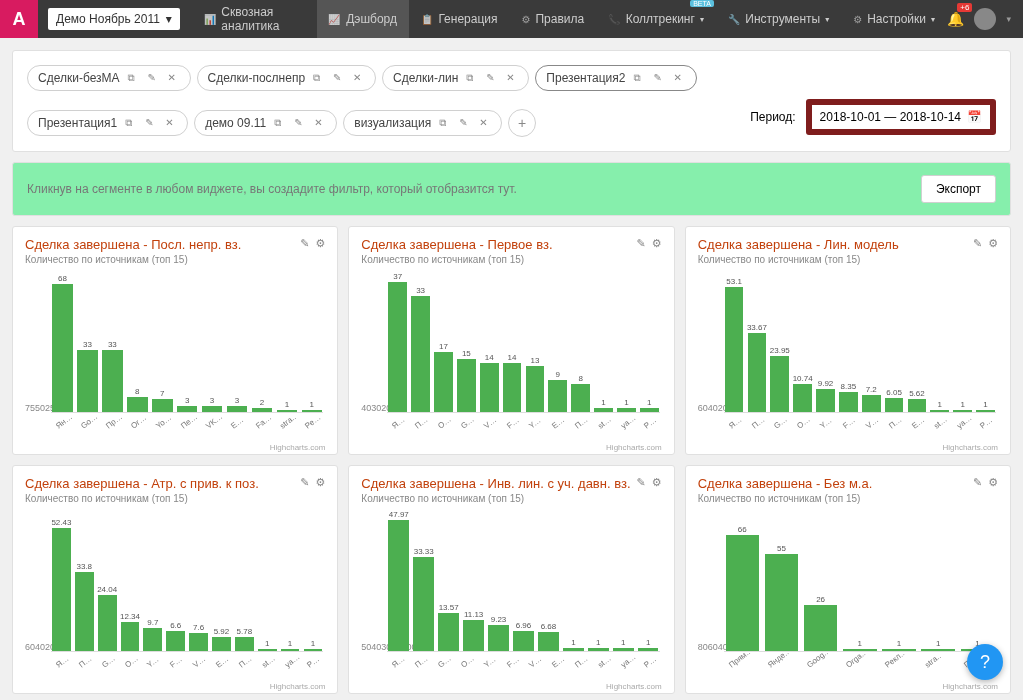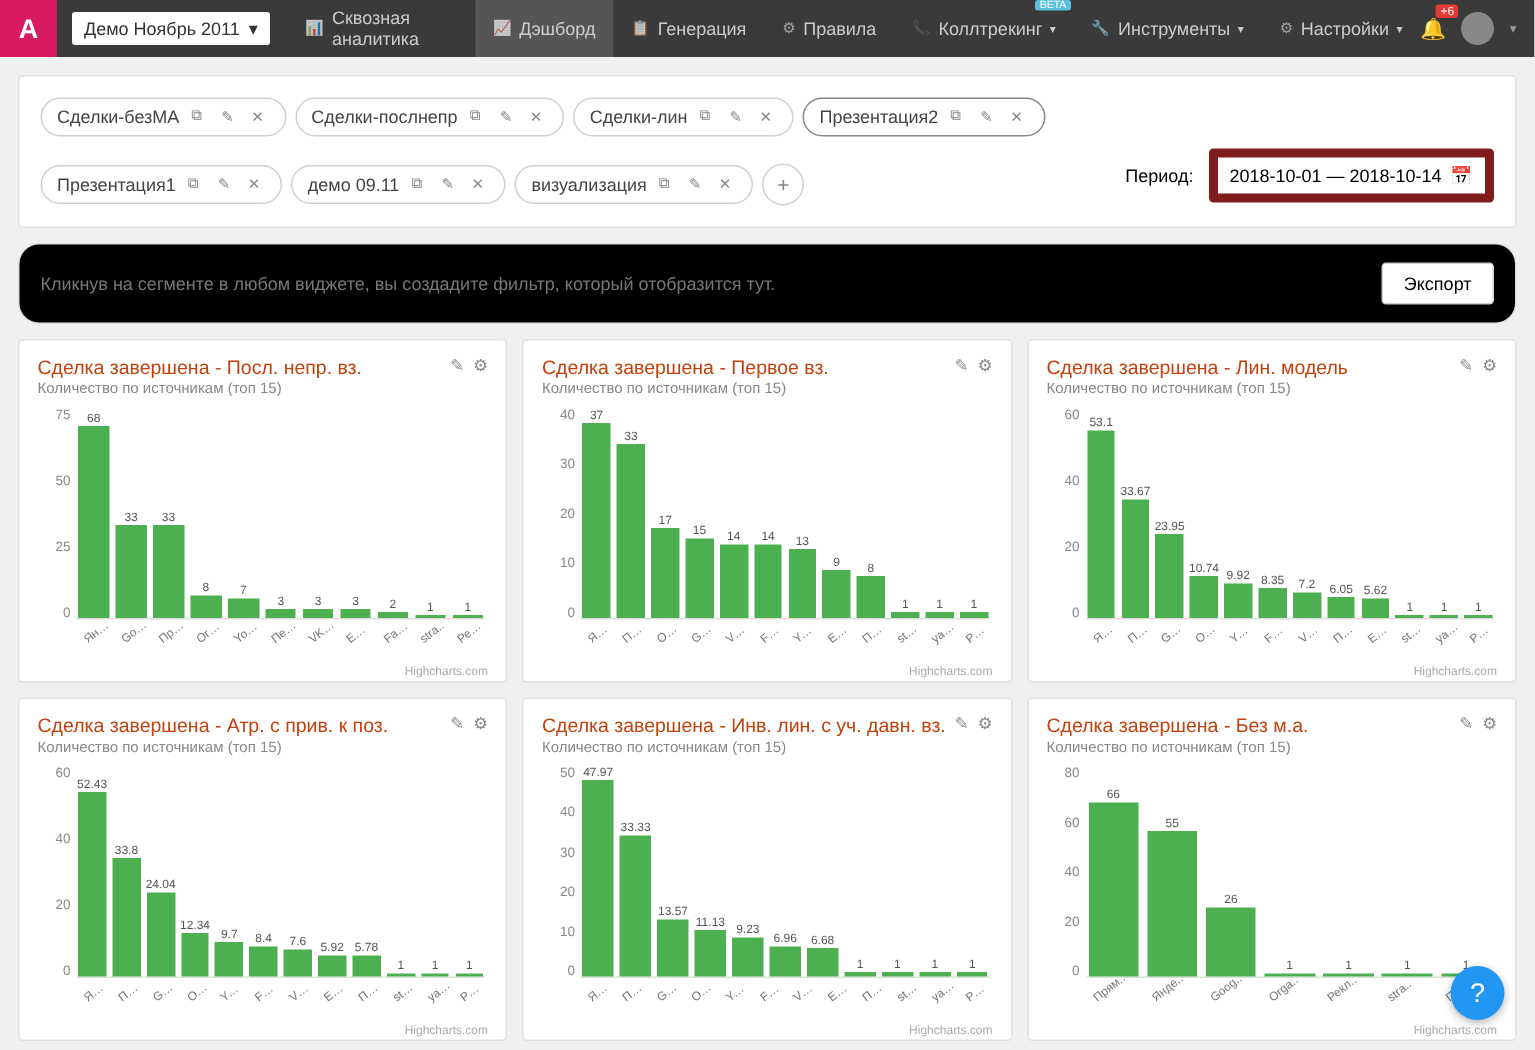--- a/index.html
+++ b/index.html
@@ -21,31 +21,31 @@
 .content { padding: 12px; }
 .tabs-panel { background: #fff; border: 1px solid #e0e0e0; border-radius: 3px; padding: 14px; position: relative; }
 .tab-row { display: flex; flex-wrap: wrap; gap: 6px; align-items: center; }
 .tab-pill { border: 1px solid #d0d0d0; border-radius: 16px; padding: 5px 10px; display: flex; align-items: center; gap: 8px; font-size: 12px; color: #444; }
 .tab-pill.active { border-color: #888; }
 .pill-icon { width: 12px; height: 12px; color: #888; cursor: pointer; font-size: 10px; }
 .add-pill { width: 28px; height: 28px; border: 1px solid #d0d0d0; border-radius: 50%; display: flex; align-items: center; justify-content: center; color: #888; font-size: 14px; }
 .period-wrap { position: absolute; right: 14px; top: 48px; display: flex; align-items: center; gap: 10px; font-size: 12px; }
 .period-input { border: 6px solid #7f1d1d; border-radius: 3px; padding: 5px 8px; display: flex; align-items: center; gap: 6px; }
 
-.filter-bar { background: #000000; border: 1px solid #e0e0e0; border-radius: 14px; padding: 12px 14px; margin-top: 10px; display: flex; justify-content: space-between; align-items: center; font-size: 12px; color: #777; }
+.filter-bar { background: #86efac; border: 1px solid #e0e0e0; border-radius: 3px; padding: 12px 14px; margin-top: 10px; display: flex; justify-content: space-between; align-items: center; font-size: 12px; color: #777; }
 .export-btn { border: 1px solid #d0d0d0; border-radius: 3px; padding: 6px 14px; background: #fff; font-size: 12px; cursor: pointer; }
 
 .grid { display: grid; grid-template-columns: 1fr 1fr 1fr; gap: 10px; margin-top: 10px; }
 .widget { background: #fff; border: 1px solid #e0e0e0; border-radius: 3px; padding: 10px 12px 2px; }
 .widget-head { display: flex; justify-content: space-between; align-items: flex-start; }
 .widget-title { font-size: 13px; color: #c2410c; }
 .widget-sub { font-size: 10px; color: #888; margin-top: 2px; }
 .widget-actions { display: flex; gap: 6px; color: #888; font-size: 11px; }
 .chart { position: relative; height: 170px; margin-top: 6px; }
-.y-axis { position: absolute; left: 0; top: 0; bottom: 28px; width: 22px; display: flex; flex-direction: column; justify-content: space-between; align-items: flex-end; font-size: 9px; color: #888; }
+.y-axis { position: absolute; left: 0; top: 0; bottom: 28px; width: 22px; display: flex; justify-content: space-between; align-items: flex-end; font-size: 9px; color: #888; }
 .bars { position: absolute; left: 26px; right: 2px; top: 0; bottom: 28px; display: flex; align-items: center; gap: 2px; border-bottom: 1px solid #ddd; }
 .bar-col { flex: 1; display: flex; flex-direction: column; align-items: center; justify-content: flex-end; height: 100%; }
 .bar-label { font-size: 8px; color: #555; margin-bottom: 1px; }
 .bar { width: 90%; background: #4caf50; }
 .x-labels { position: absolute; left: 26px; right: 2px; bottom: 6px; display: flex; gap: 2px; }
 .x-label { flex: 1; font-size: 8px; color: #777; transform: rotate(-38deg); transform-origin: top left; white-space: nowrap; overflow: hidden; text-overflow: ellipsis; padding-left: 4px; }
 .credits { text-align: right; font-size: 8px; color: #aaa; margin-top: 2px; }
 
 .help-fab { position: fixed; right: 20px; bottom: 20px; width: 36px; height: 36px; border-radius: 50%; background: #2196f3; color: #fff; display: flex; align-items: center; justify-content: center; font-size: 18px; box-shadow: 0 2px 6px rgba(0,0,0,.3); }
 </style>
@@ -448,21 +448,21 @@
             </div>
             <div class="bar-col">
               <span class="bar-label">12.34</span>
               <div class="bar" style="height:20.566666666666666%"></div>
             </div>
             <div class="bar-col">
               <span class="bar-label">9.7</span>
               <div class="bar" style="height:16.166666666666664%"></div>
             </div>
             <div class="bar-col">
-              <span class="bar-label">8.4</span>
+              <span class="bar-label">6.6</span>
               <div class="bar" style="height:14.000000000000002%"></div>
             </div>
             <div class="bar-col">
               <span class="bar-label">7.6</span>
               <div class="bar" style="height:12.666666666666664%"></div>
             </div>
             <div class="bar-col">
               <span class="bar-label">5.92</span>
               <div class="bar" style="height:9.866666666666667%"></div>
             </div>

